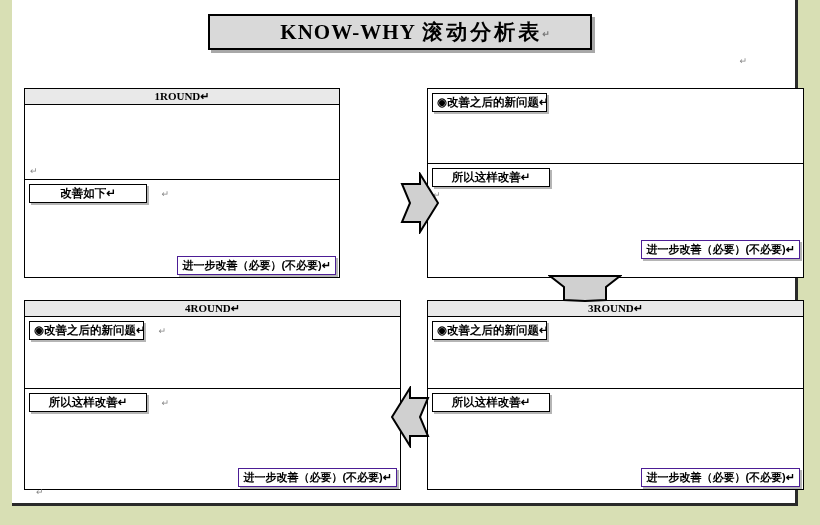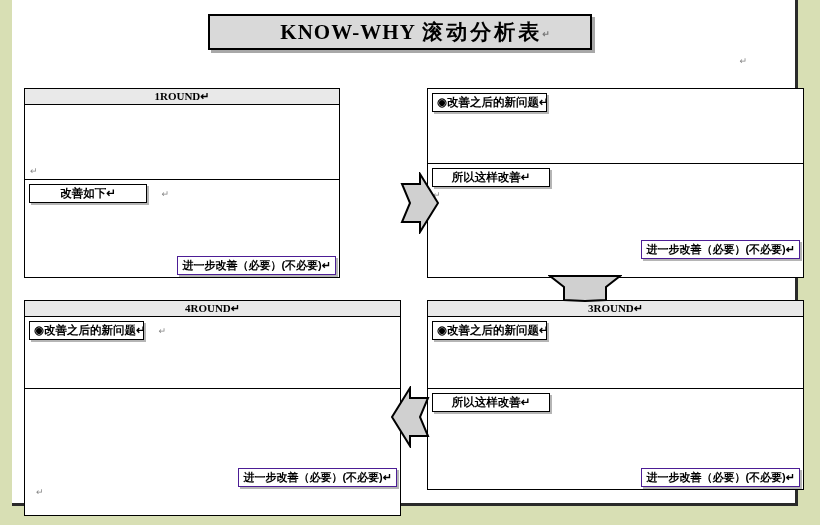--- a/index.html
+++ b/index.html
@@ -80,21 +80,21 @@
 
   
   .round {
     position: absolute;
     border: 1px solid #000;
     box-sizing: border-box;
     background: #fff;
   }
   #round1 { left: 12px;  top: 88px;  width: 316px; height: 190px; }
   #round2 { left: 415px; top: 88px;  width: 377px; height: 190px; }
-  #round4 { left: 12px;  top: 300px; width: 377px; height: 216px; }
+  #round4 { left: 12px;  top: 300px; width: 377px; height: 190px; }
   #round3 { left: 415px; top: 300px; width: 377px; height: 190px; }
 
   .round-head {
     height: 15px;
     background: #e9e9e9;
     border-bottom: 1px solid #000;
     display: flex;
     align-items: center;
     justify-content: center;
     font-family: "Liberation Serif", serif;
@@ -218,20 +218,24 @@
 
   <div class="round" id="round4">
     <div class="round-head">4ROUND↵</div>
     <div class="section upper" style="height:72px;">
       <div class="label-row">
         <span class="label-box label-q">◉改善之后的新问题↵</span>
         <span class="tiny-mark">↵</span>
       </div>
     </div>
     <div class="section" style="height:101px;">
+      <div class="label-row">
+        <span class="label-box label-wide">所以这样改善↵</span>
+        <span class="tiny-mark">↵</span>
+      </div>
       <div class="footer-label">进一步改善（必要）(不必要)↵</div>
     </div>
   </div>
 
   <div class="round" id="round3">
     <div class="round-head">3ROUND↵</div>
     <div class="section upper" style="height:72px;">
       <div class="label-row">
         <span class="label-box label-q">◉改善之后的新问题↵</span>
       </div>

